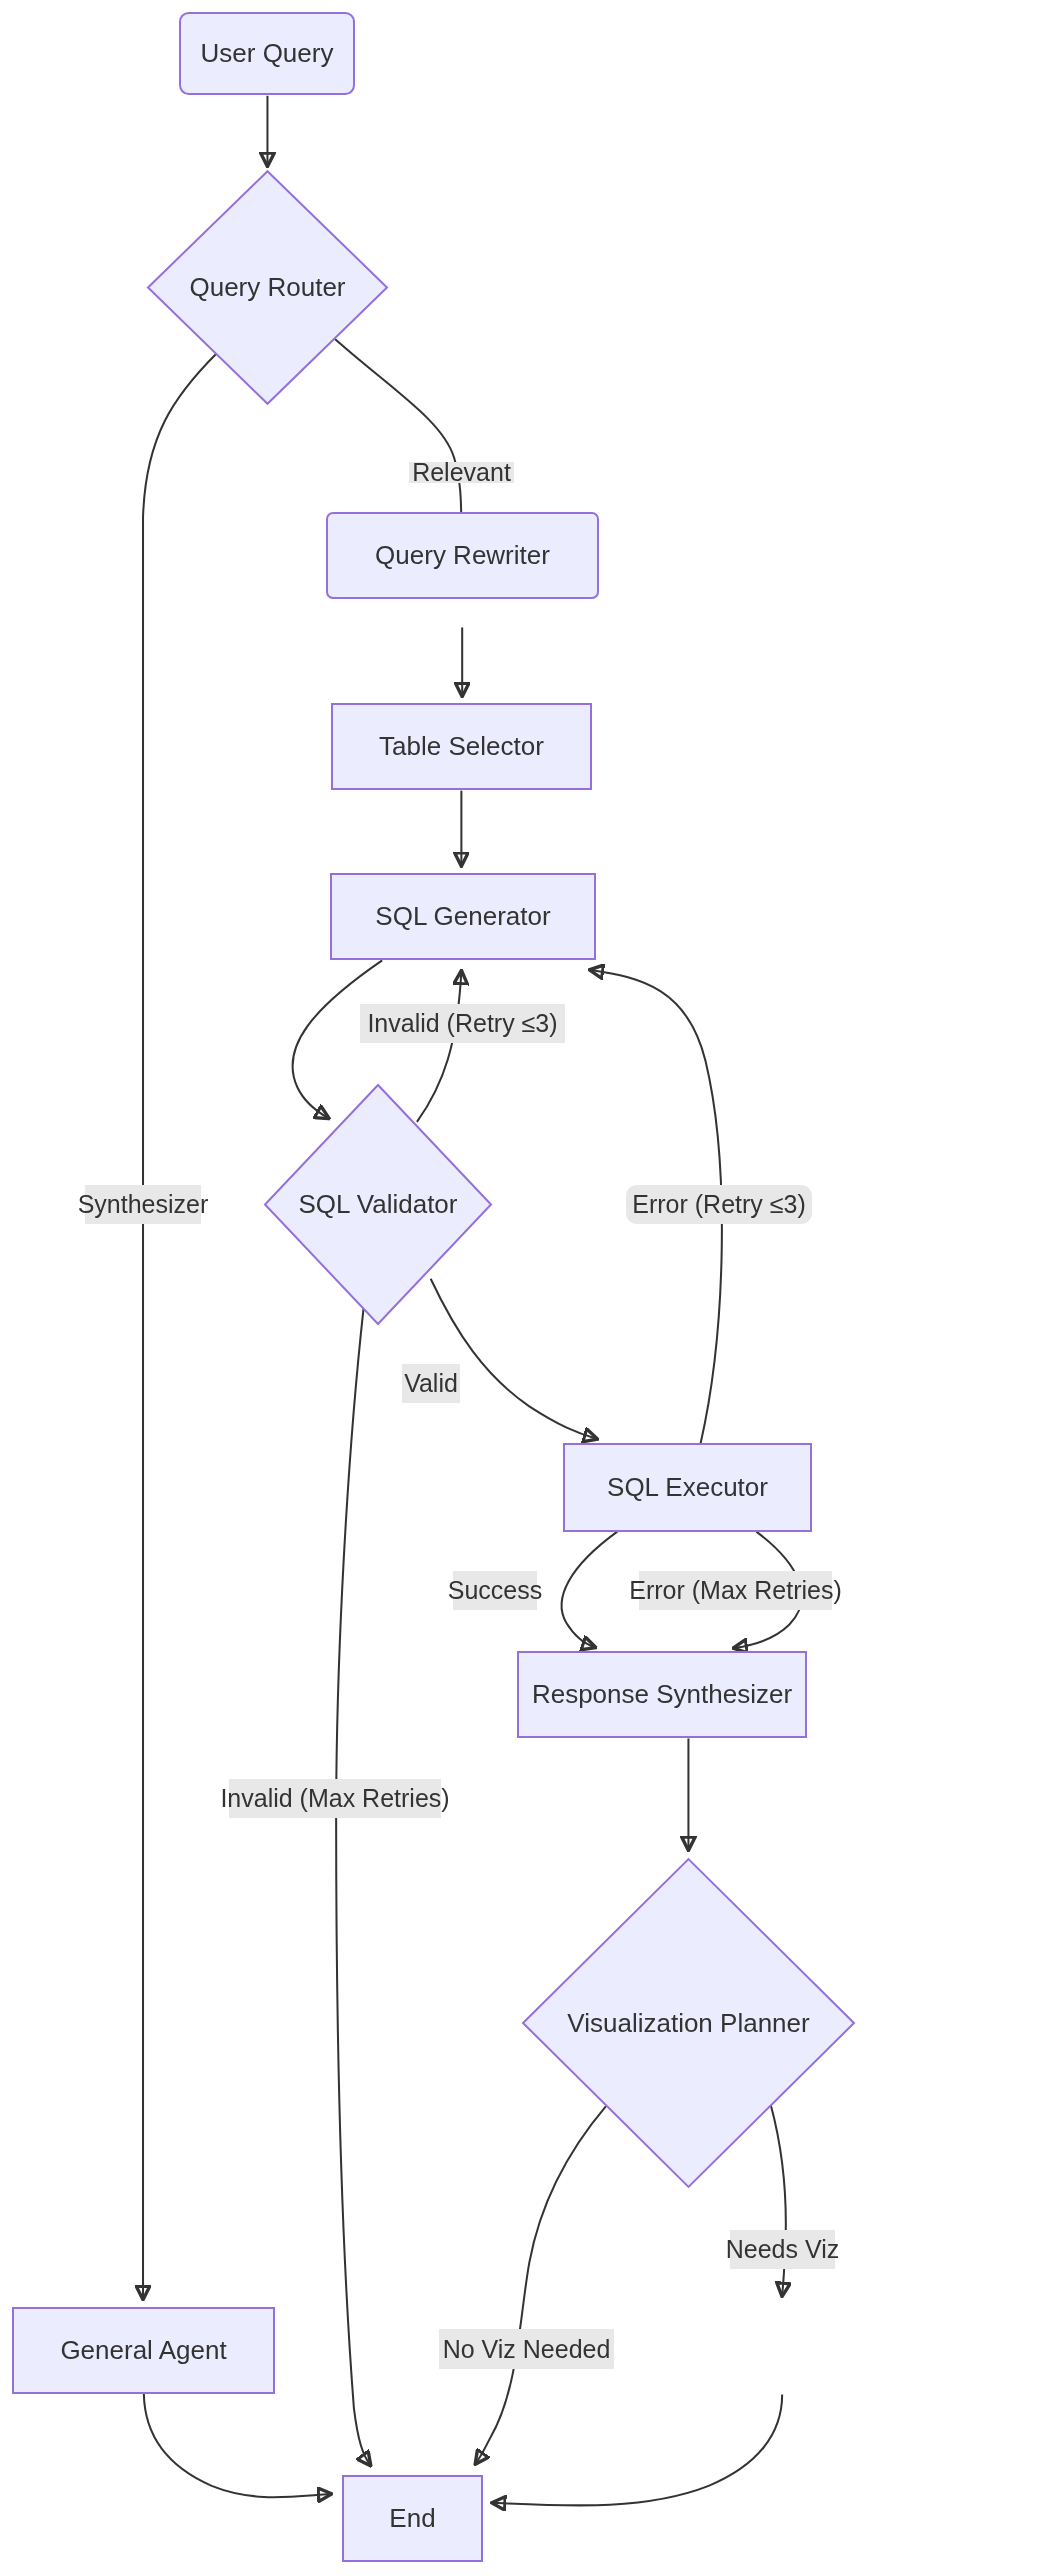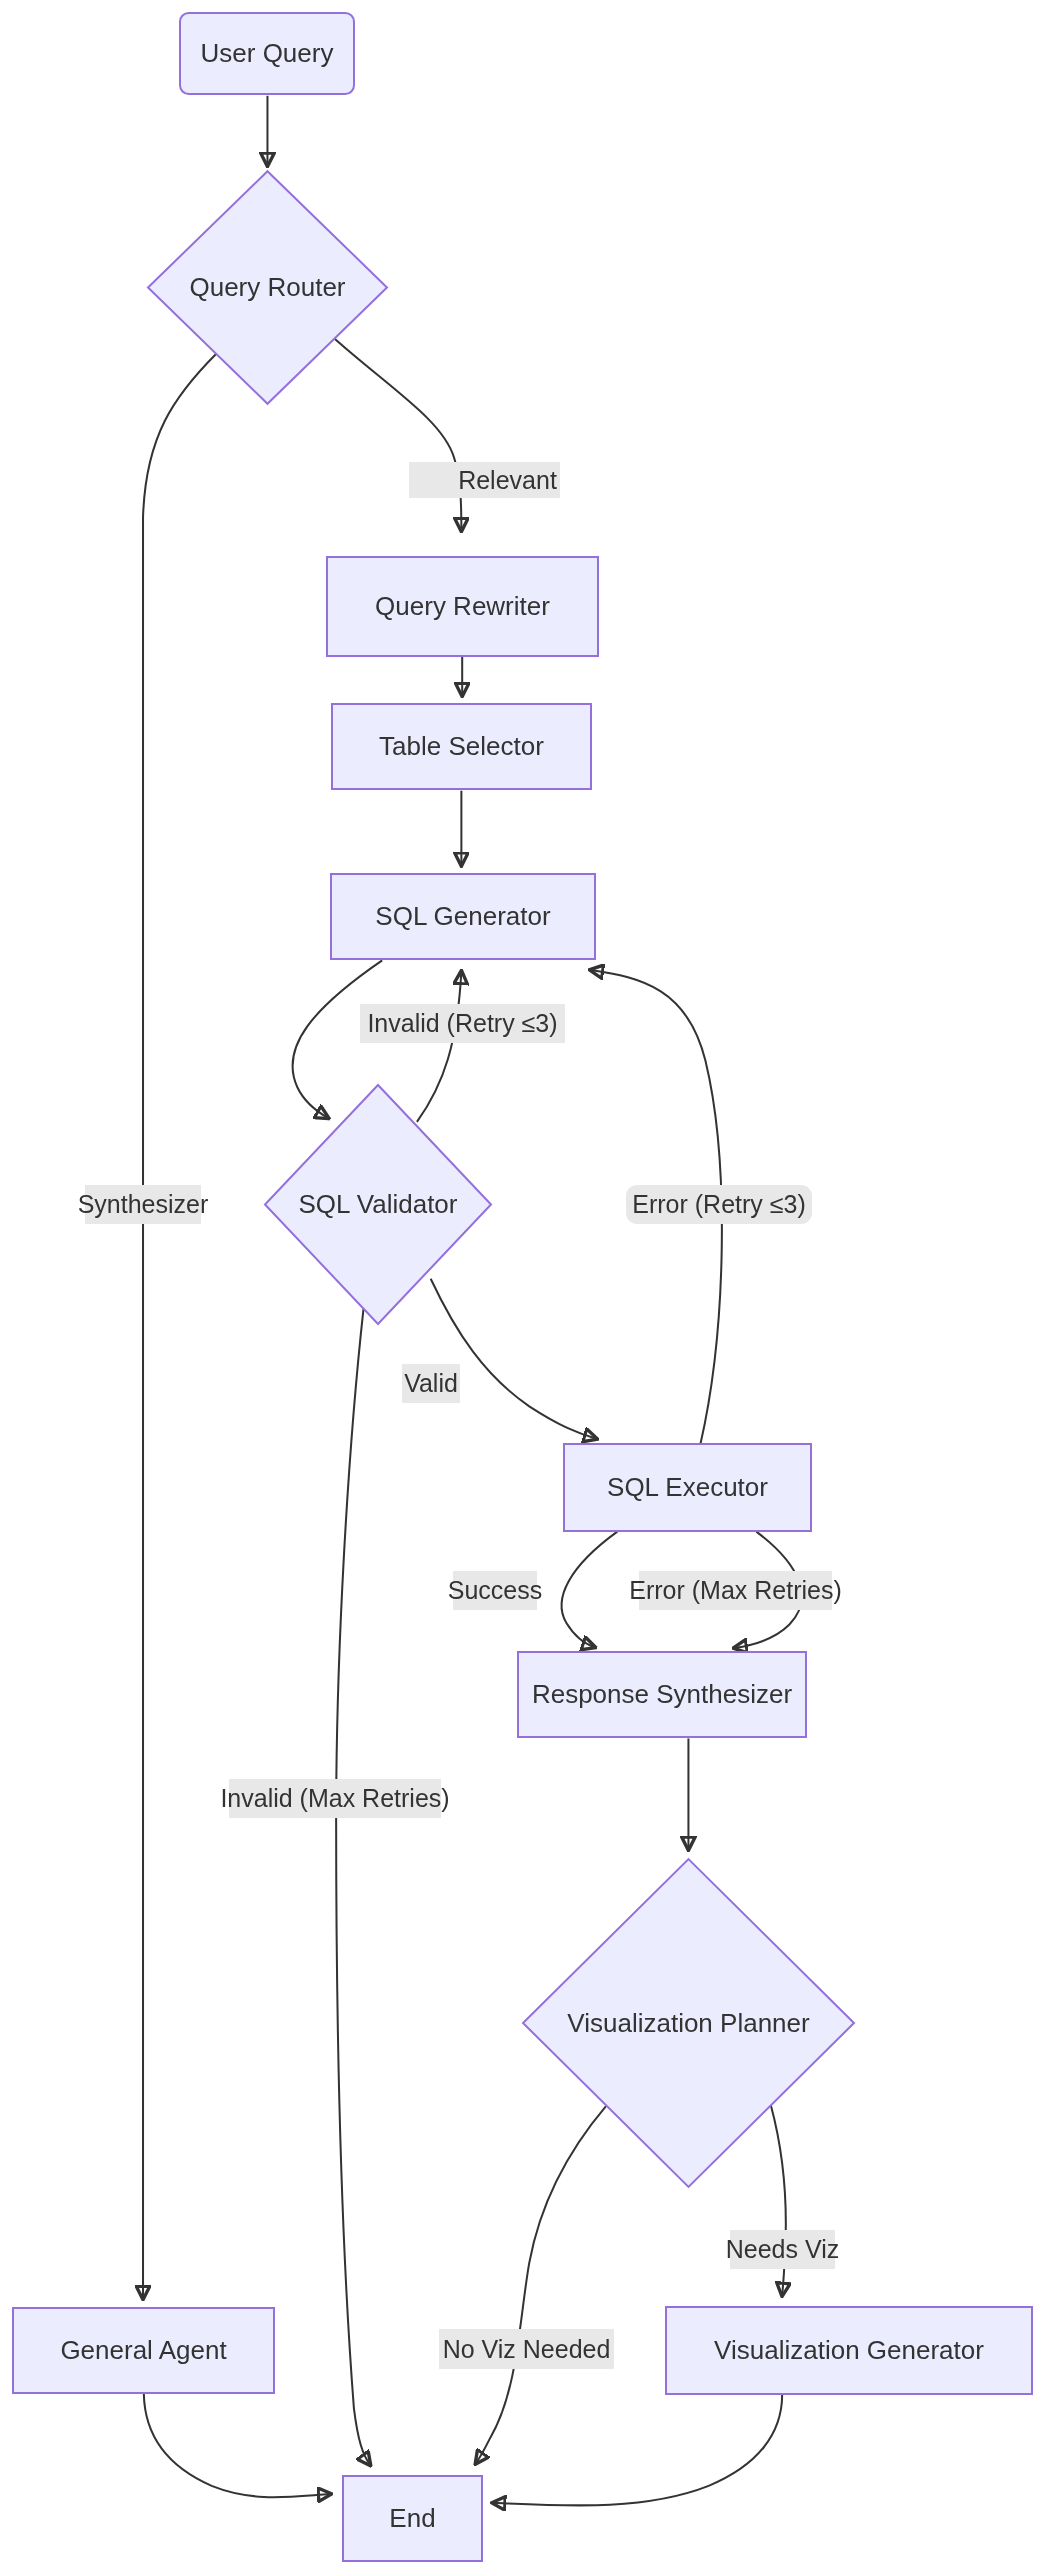--- a/index.html
+++ b/index.html
@@ -106,21 +106,21 @@
     <span>User Query</span>
   </div>
 
   <div class="diamond-wrap" style="left:148px; top:171px; width:239px; height:233px;">
     <svg width="239" height="233" viewBox="0 0 296 288">
       <polygon points="148,0 296,144 148,288 0,144"></polygon>
     </svg>
     <span class="diamond-label">Query Router</span>
   </div>
 
-  <div class="node-rect" style="left:326px; top:556px; width:273px; height:101px;">
+  <div class="node-rect" style="left:326px; top:512px; width:273px; height:87px;border-radius:7px;">
     <span>Query Rewriter</span>
   </div>
 
   <div class="node-rect" style="left:330px; top:873px; width:266px; height:87px;">
     <span>SQL Generator</span>
   </div>
 
   <div class="node-rect" style="left:331px; top:703px; width:261px; height:87px;">
     <span>Table Selector</span>
   </div>
@@ -144,29 +144,26 @@
     <svg width="331" height="328" viewBox="0 0 410 406">
       <polygon points="205,0 410,203 205,406 0,203"></polygon>
     </svg>
     <span class="diamond-label">Visualization Planner</span>
   </div>
 
   <div class="node-rect" style="left:12px; top:2307px; width:263px; height:87px;">
     <span>General Agent</span>
   </div>
 
-  <div class="node-rect" style="left:665px; top:2306px; width:368px; height:89px;">
-    <span>Visualization Generator</span>
-  </div>
 
   <div class="node-rect" style="left:342px; top:2475px; width:141px; height:87px;">
     <span>End</span>
   </div>
 
-  <div class="edge-label" style="left:409px; top:462px; width:105px; height:36px;padding-left:46px;">Relevant</div>
+  <div class="edge-label" style="left:409px; top:462px; width:105px; height:21px;">Relevant</div>
   <div class="edge-label" style="left:85px; top:1185px; width:116px; height:39px;">Synthesizer</div>
   <div class="edge-label" style="left:360px; top:1004px; width:205px; height:39px;">Invalid (Retry ≤3)</div>
   <div class="edge-label" style="left:626px; top:1185px; width:186px; height:39px;border-radius:11px;">Error (Retry ≤3)</div>
   <div class="edge-label" style="left:402px; top:1364px; width:58px; height:39px;">Valid</div>
   <div class="edge-label" style="left:453px; top:1571px; width:84px; height:39px;">Success</div>
   <div class="edge-label" style="left:639px; top:1571px; width:193px; height:39px;">Error (Max Retries)</div>
   <div class="edge-label" style="left:229px; top:1779px; width:212px; height:39px;">Invalid (Max Retries)</div>
   <div class="edge-label" style="left:730px; top:2230px; width:105px; height:39px;">Needs Viz</div>
   <div class="edge-label" style="left:439px; top:2329px; width:175px; height:40px;">No Viz Needed</div>
 

